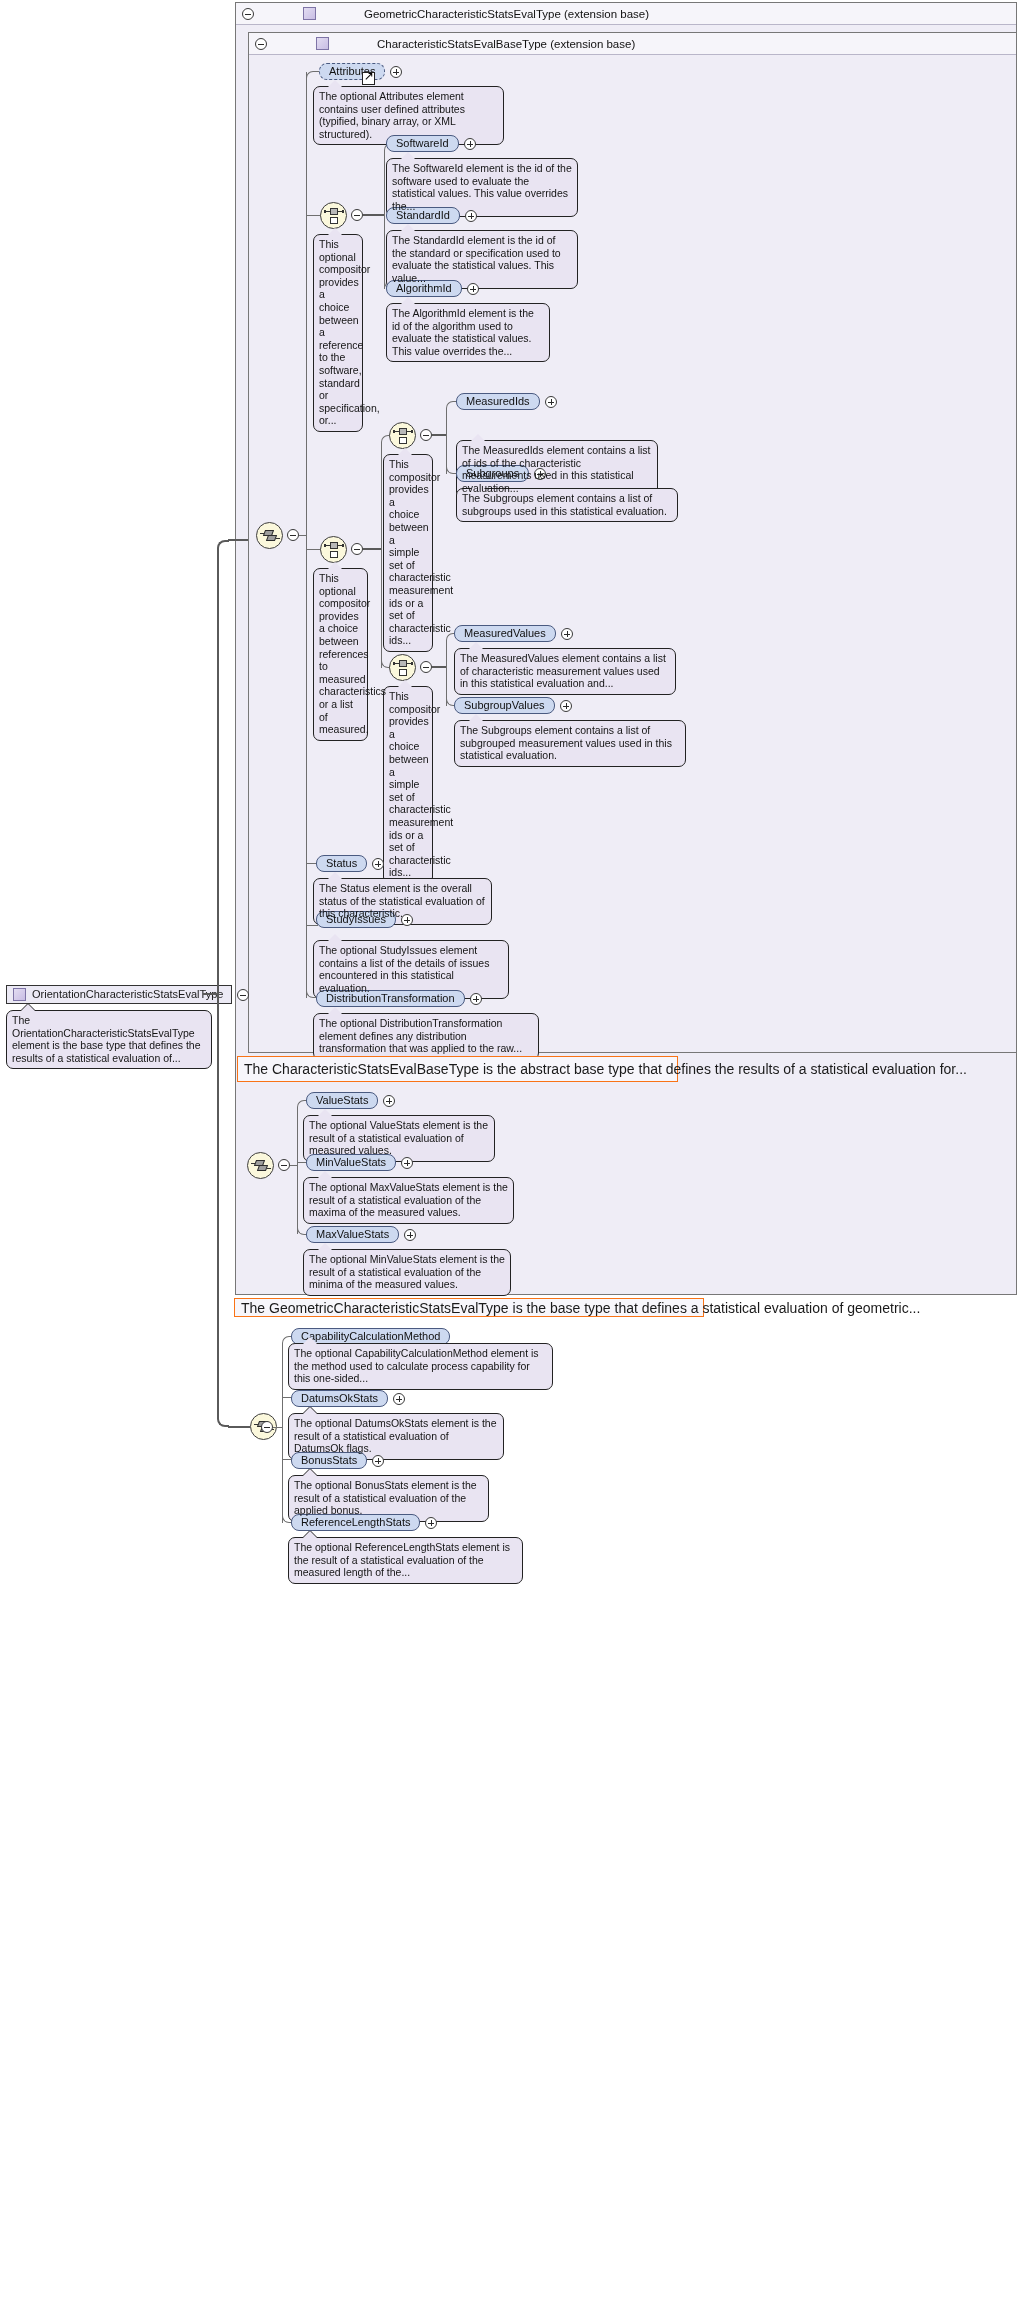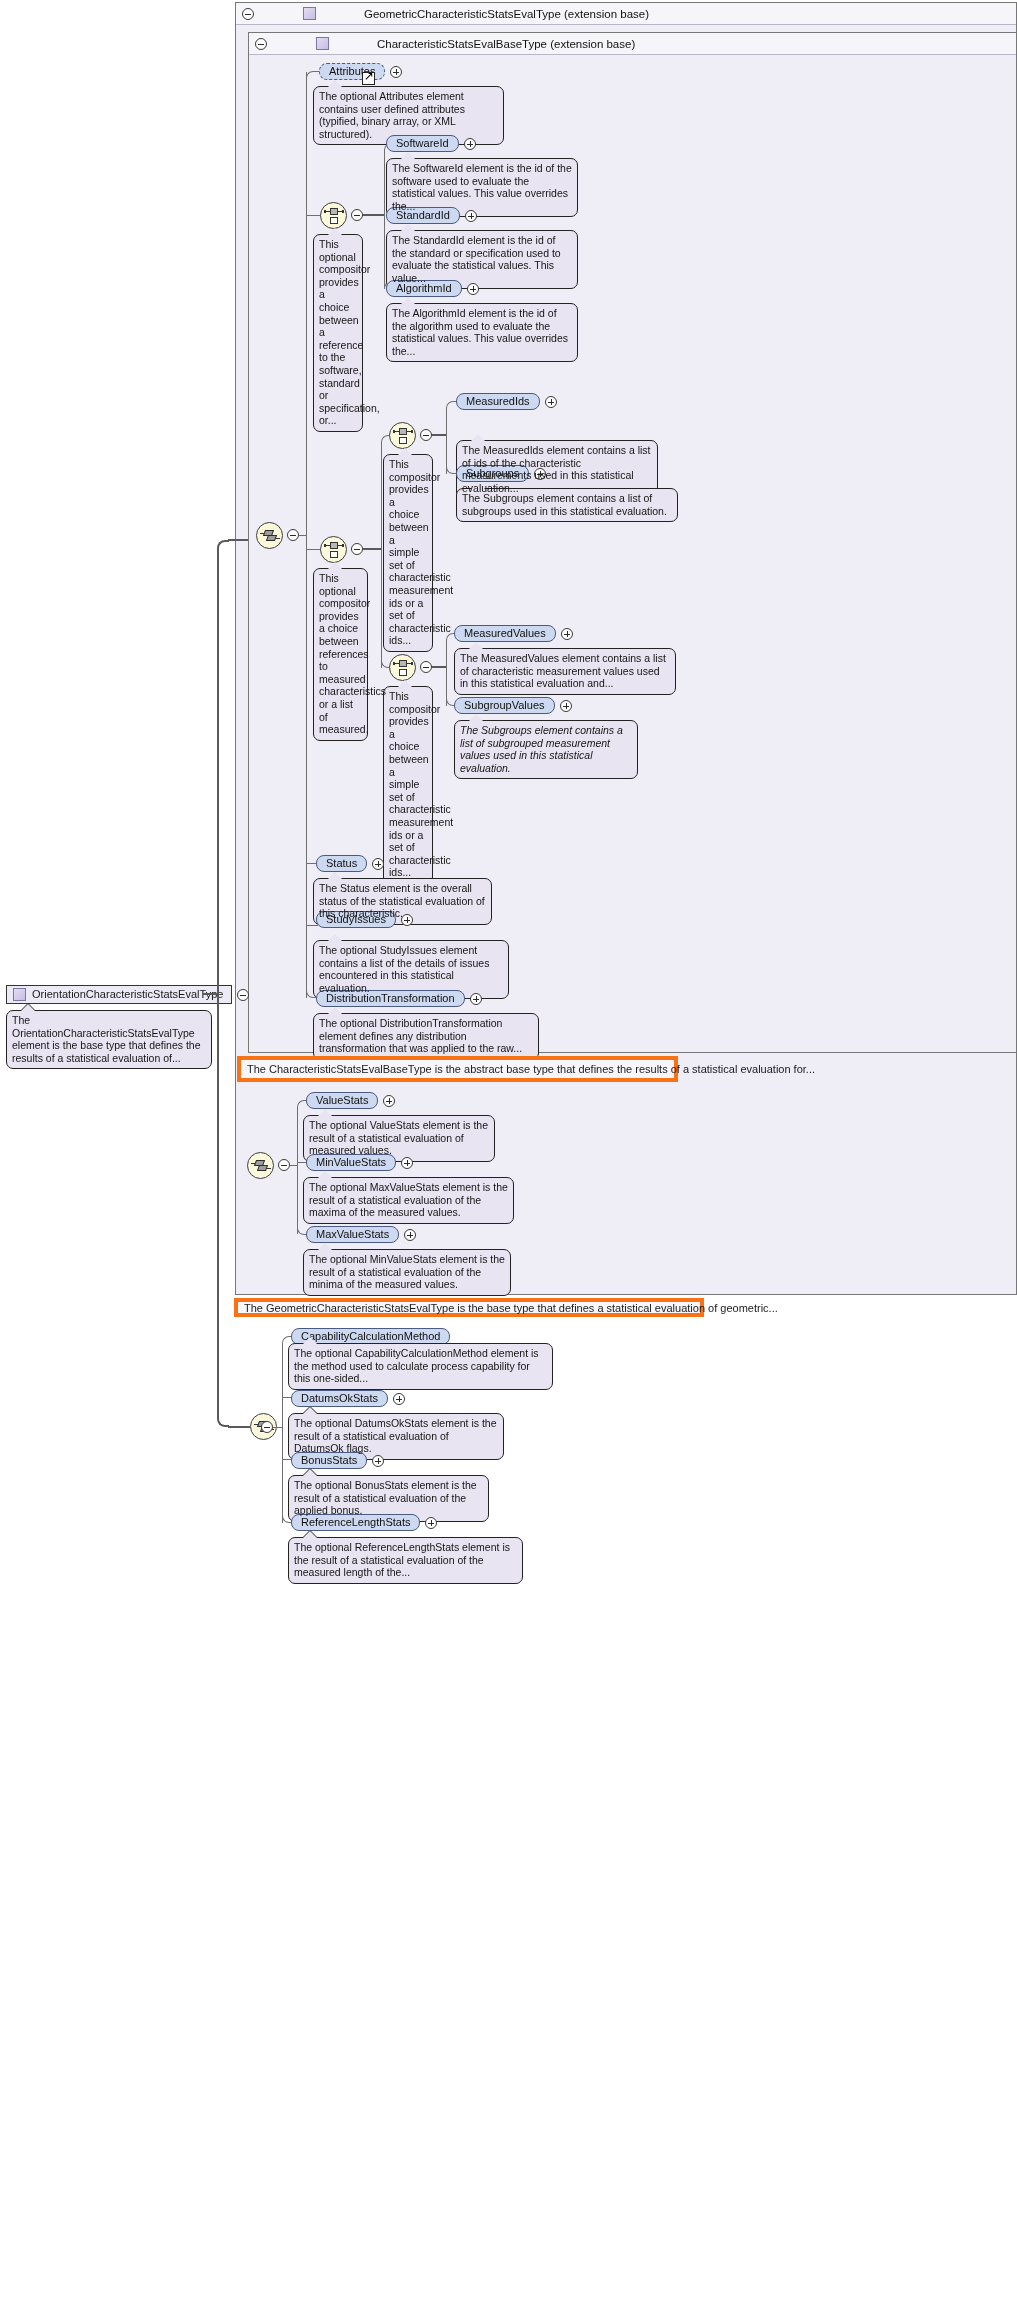--- a/index.html
+++ b/index.html
@@ -27,24 +27,24 @@
     border-bottom:1px solid #b9b6c9;
     display:flex; align-items:center;
     padding-left:6px;
     white-space:nowrap;
     gap:40px;
   }
   .typebox-header .tname { font-size:11.5px; color:#111; margin-left:8px; }
   .typebox-footer {
     position:absolute;
     background:#f7f6fb;
-    border:4px solid #f97316;
+    border:1px solid #f97316;
     display:flex; align-items:center;
     padding:3px 6px;
-    font-size:11px;
+    font-size:14px;
     white-space:nowrap;
     color:#1a1a1a;
   }
 
   
   .toggle {
     width:12px; height:12px; border-radius:50%;
     border:1px solid #3a3a3a; background:#ffffff;
     display:inline-block; position:relative; flex:0 0 auto;
   }
@@ -289,21 +289,21 @@
   <span class="toggle plus"></span>
 </div>
 <div class="note" style="left:386px; top:230px; width:192px;">
   <span class="txt">The StandardId element is the id of the standard or specification used to evaluate the statistical values. This value...</span>
 </div>
 
 <div class="node" style="left:386px; top:280px;">
   <span class="pill">AlgorithmId</span>
   <span class="toggle plus"></span>
 </div>
-<div class="note" style="left:386px; top:303px; width:192px;">
+<div class="note" style="left:386px; top:303px; width:164px;">
   <span class="txt">The AlgorithmId element is the id of the algorithm used to evaluate the statistical values. This value overrides the...</span>
 </div>
 
 <div class="ln h" style="left:306px; top:549px; width:15px;"></div>
 <div class="comp" style="left:320px; top:536px;">
   <div class="comp-inner">
     <div class="g-sq" style="left:6px; top:0px; width:8px; height:7px;"></div>
     <div class="g-sq" style="left:6px; top:9px; width:8px; height:7px; background:#fff;"></div>
     <div class="g-line" style="left:0px; top:3px; width:6px; height:1px;"></div>
     <div class="g-line" style="left:14px; top:3px; width:6px; height:1px;"></div>
@@ -388,21 +388,21 @@
   <span class="toggle plus"></span>
 </div>
 <div class="note" style="left:454px; top:648px; width:222px;">
   <span class="txt">The MeasuredValues element contains a list of characteristic measurement values used in this statistical evaluation and...</span>
 </div>
 
 <div class="node" style="left:454px; top:697px;">
   <span class="pill">SubgroupValues</span>
   <span class="toggle plus"></span>
 </div>
-<div class="note" style="left:454px; top:720px; width:184px;font-style:italic;">
+<div class="note" style="left:454px; top:720px; width:232px;">
   <span class="txt">The Subgroups element contains a list of subgrouped measurement values used in this statistical evaluation.</span>
 </div>
 
 <div class="ln h" style="left:306px; top:863px; width:12px;"></div>
 <div class="node" style="left:316px; top:855px;">
   <span class="pill">Status</span>
   <span class="toggle plus"></span>
 </div>
 <div class="note" style="left:313px; top:878px; width:179px;">
   <span class="txt">The Status element is the overall status of the statistical evaluation of this characteristic.</span>

